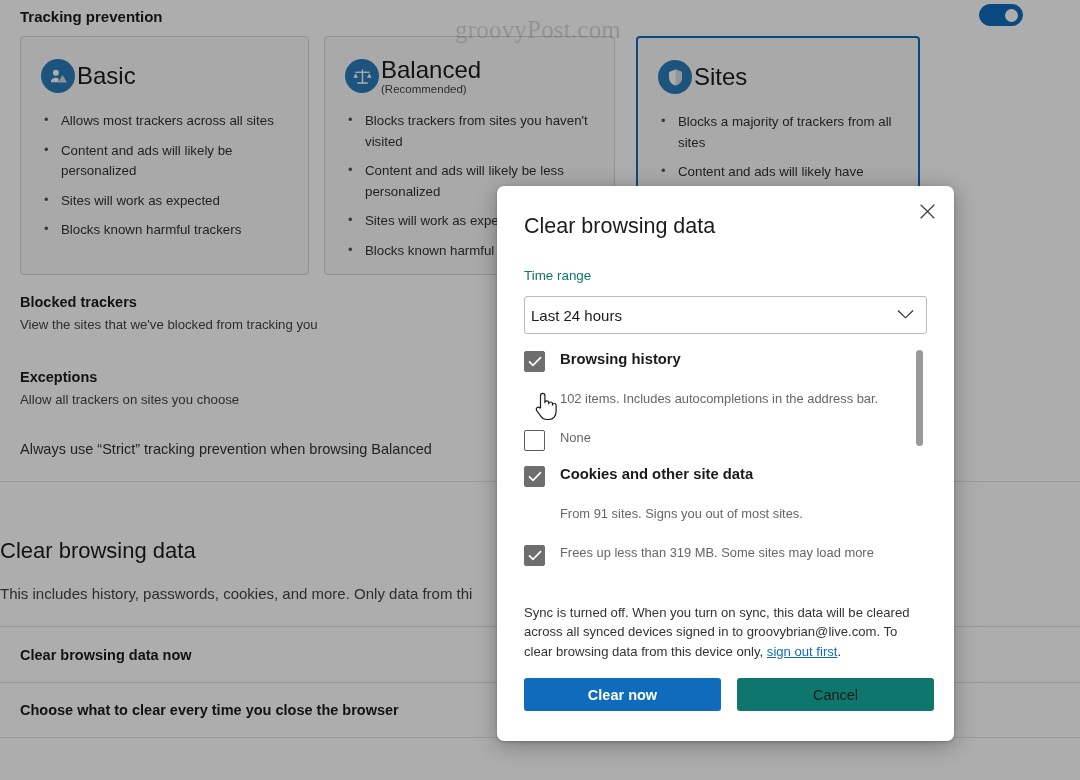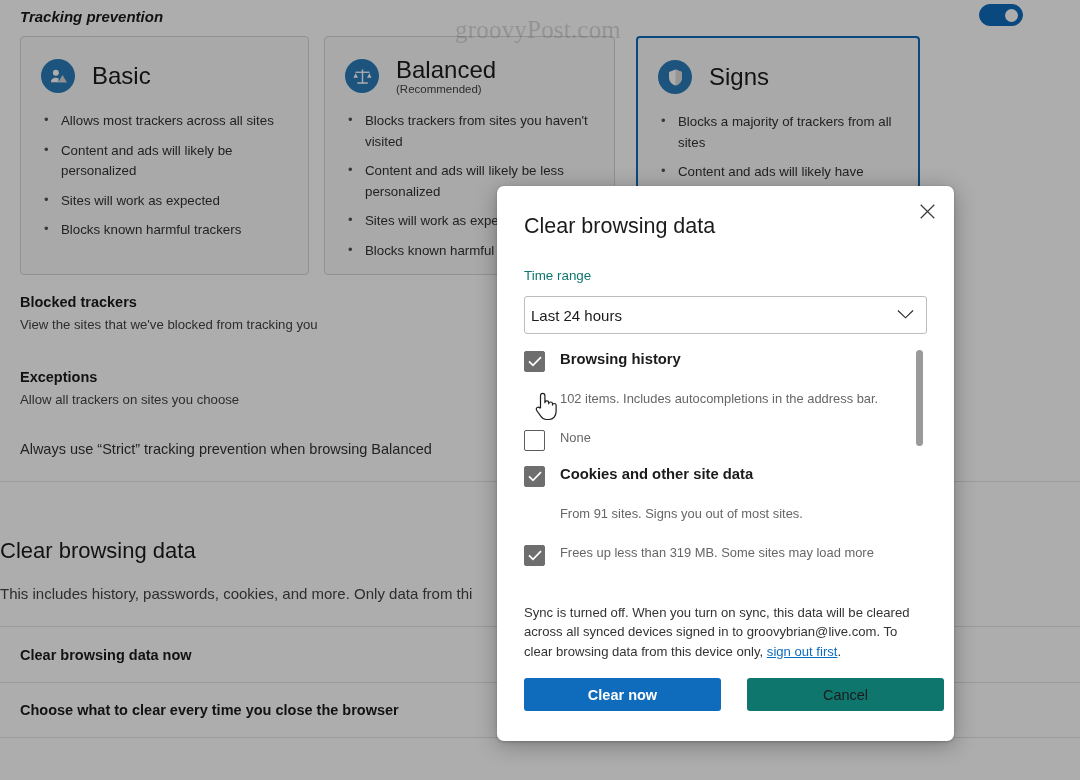--- a/index.html
+++ b/index.html
@@ -29,21 +29,21 @@
 
   .page-inner {
     position: absolute;
     left: 0; top: 0; right: 0; bottom: 0;
     padding: 0;
   }
 
   
   #tp-header {
     position: absolute; left: 20px; top: 8px;
-    font-size: 15px; font-weight: bold; color: #1b1b1b; font-style: italic;
+    font-size: 15px; font-weight: bold; color: #1b1b1b;
   }
 
   
   #tp-toggle {
     position: absolute; right: 57px; top: 4px;
     width: 44px; height: 22px; border-radius: 11px;
     background: #0f6cbd;
     border: 1px solid #0f6cbd;
   }
   #tp-toggle .knob {
@@ -64,21 +64,21 @@
     overflow: hidden;
   }
   .tp-card.selected {
     border: 2px solid #0f6cbd;
   }
   #card-basic    { left: 20px;  width: 289px; }
   #card-balanced { left: 324px; width: 291px; }
   #card-strict   { left: 636px; width: 284px; }
 
   .card-head {
-    display: flex; align-items: center; gap: 17px;
+    display: flex; align-items: center; gap: 2px;
     height: 42px;
   }
   .card-icon {
     width: 34px; height: 34px; border-radius: 50%;
     background: #2b7cb9;
     display: flex; align-items: center; justify-content: center;
     flex: 0 0 auto;
   }
   .card-title {
     font-size: 24px; color: #1b1b1b; font-weight: normal;
@@ -234,21 +234,21 @@
     position: absolute; left: 27px; top: 417px;
     width: 405px;
     font-size: 13.1px; color: #333; line-height: 1.48;
   }
   #sync-note a {
     color: #0f6cbd; text-decoration: underline;
   }
 
   #dialog-actions {
     position: absolute; left: 27px; top: 492px;
-    display: flex; gap: 26px;
+    display: flex; gap: 16px;
   }
   .btn {
     height: 33px; width: 197px;
     border: none; border-radius: 3px;
     font-family: "Liberation Sans", sans-serif;
     font-size: 14.5px;
     cursor: pointer;
   }
   #btn-clear { background: #0f6cbd; color: #ffffff; font-weight: bold; }
   #btn-cancel { background: #0f766e; color: #1b1b1b; }
@@ -322,21 +322,21 @@
 
       <div class="tp-card selected" id="card-strict">
         <div class="card-head">
           <div class="card-icon">
             <svg width="21" height="21" viewBox="0 0 24 24" aria-hidden="true">
               <path d="M12 2.8l7.4 2.9v6.1c0 5-3.2 8.3-7.4 9.4-4.2-1.1-7.4-4.4-7.4-9.4V5.7z" fill="#ffffff"></path>
               <path d="M12 2.8l7.4 2.9v6.1c0 5-3.2 8.3-7.4 9.4z" fill="#dcdcdc"></path>
             </svg>
           </div>
           <div>
-            <div class="card-title">Signs</div>
+            <div class="card-title">Sites</div>
           </div>
         </div>
         <ul class="card-list">
           <li>Blocks a majority of trackers from all sites</li>
           <li>Content and ads will likely have minimal personalization</li>
         </ul>
       </div>
 
       <div class="sub-block" style="top:294px;">
         <div class="sub-h">Blocked trackers</div>

